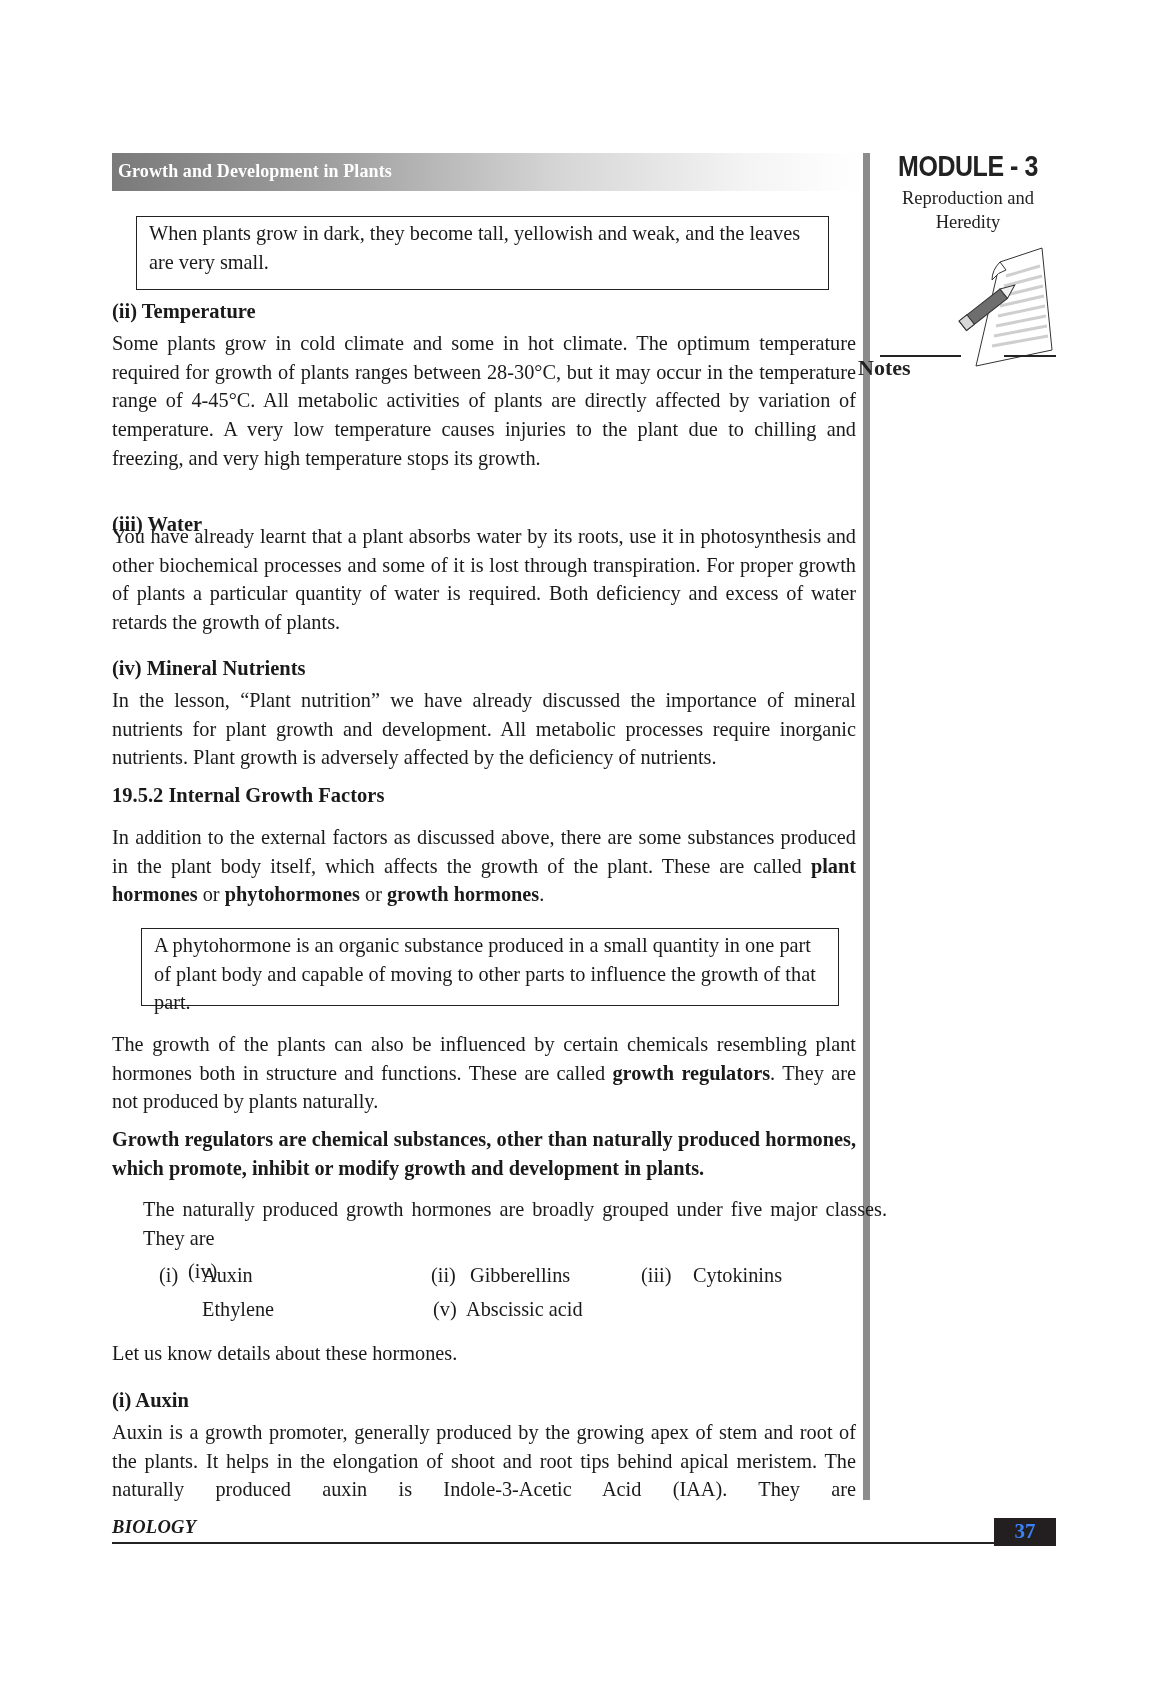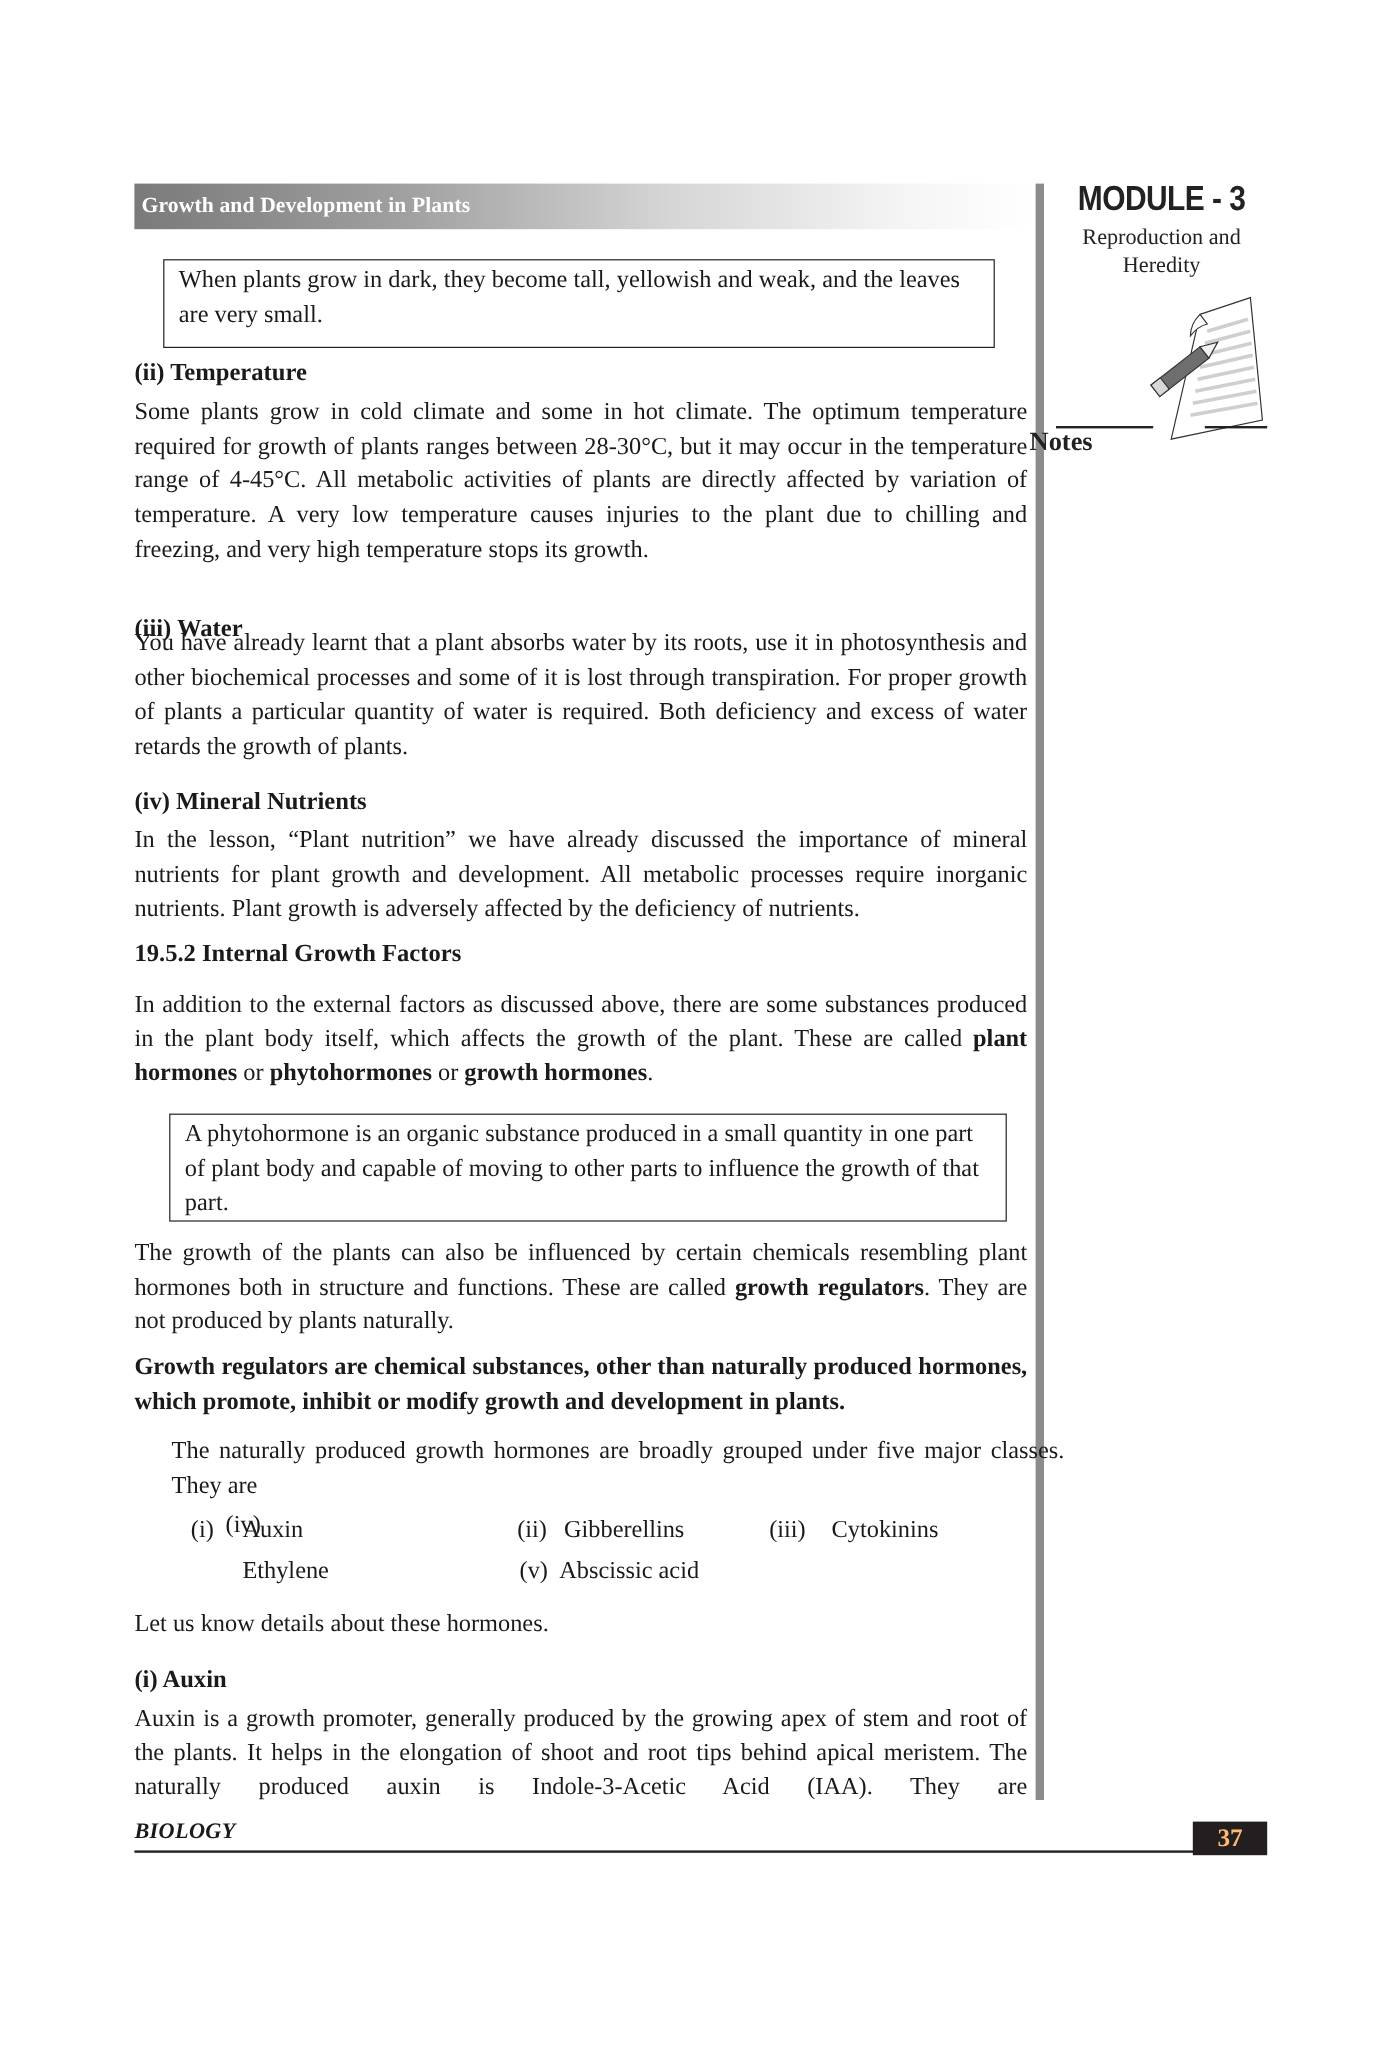--- a/index.html
+++ b/index.html
@@ -33,21 +33,21 @@
   .heading { left: 112px; font-weight: bold; font-size: 20.5px; line-height: 28px; }
   .boxed { border: 1.5px solid #222; padding: 2px 8px 4px 12px; font-size: 20.3px; line-height: 28.5px;
     box-sizing: border-box; }
   .bold { font-weight: bold; }
 
   .list-item { font-size: 20.3px; line-height: 28px; white-space: nowrap; }
 
   
   .footer-label { left: 112px; top: 1517px; font-weight: bold; font-style: italic; font-size: 18.5px; letter-spacing: 0.3px; }
   .footer-line { left: 112px; top: 1542px; width: 884px; height: 2px; background: #222; }
-  .page-num { left: 994px; top: 1518px; width: 62px; height: 28px; background: #231f20; color: #fdba74;
+  .page-num { left: 994px; top: 1518px; width: 62px; height: 28px; background: #231f20; color: #3b82f6;
     font-weight: bold; font-size: 21px; text-align: center; line-height: 26px; }
 </style>
 </head>
 <body>
 
 <div class="abs run-header">
   <span>Growth and Development in Plants</span>
 </div>
 <div class="abs vbar"></div>
 
@@ -86,21 +86,21 @@
 
 <div class="abs heading" style="top:484px;margin-top:26px;">(iii) Water</div>
 <div class="abs para" style="top:522px;">You have already learnt that a plant absorbs water by its roots, use it in photosynthesis and other biochemical processes and some of it is lost through transpiration. For proper growth of plants a particular quantity of water is required. Both deficiency and excess of water retards the growth of plants.</div>
 
 <div class="abs heading" style="top:654px;">(iv) Mineral Nutrients</div>
 <div class="abs para" style="top:686px;">In the lesson, “Plant nutrition” we have already discussed the importance of mineral nutrients for plant growth and development. All metabolic processes require inorganic nutrients. Plant growth is adversely affected by the deficiency of nutrients.</div>
 
 <div class="abs heading" style="top:781px;">19.5.2 Internal Growth Factors</div>
 <div class="abs para" style="top:823px;"><span>In addition to the external factors as discussed above, there are some substances produced in the plant body itself, which affects the growth of the plant. These are called </span><span class="bold">plant hormones</span><span> or </span><span class="bold">phytohormones</span><span> or </span><span class="bold">growth hormones</span><span>.</span></div>
 
-<div class="abs boxed" style="left:141px; top:928px; width:698px; height:90px;">A phytohormone is an organic substance produced in a small quantity in one part of plant body and capable of moving to other parts to influence the growth of that part.</div>
+<div class="abs boxed" style="left:141px; top:928px; width:698px; height:78px;">A phytohormone is an organic substance produced in a small quantity in one part of plant body and capable of moving to other parts to influence the growth of that part.</div>
 
 <div class="abs para" style="top:1030px;"><span>The growth of the plants can also be influenced by certain chemicals resembling plant hormones both in structure and functions. These are called </span><span class="bold">growth regulators</span><span>. They are not produced by plants naturally.</span></div>
 
 <div class="abs para bold" style="top:1125px; font-size:20.3px;">Growth regulators are chemical substances, other than naturally produced hormones, which promote, inhibit or modify growth and development in plants.</div>
 
 <div class="abs para" style="top:1195px;margin-left:31px;">The naturally produced growth hormones are broadly grouped under five major classes. They are</div>
 
 <div class="abs list-item" style="left:159px; top:1261px;">(i)</div>
 <div class="abs list-item" style="left:202px; top:1261px;">Auxin</div>
 <div class="abs list-item" style="left:431px; top:1261px;">(ii)</div>

